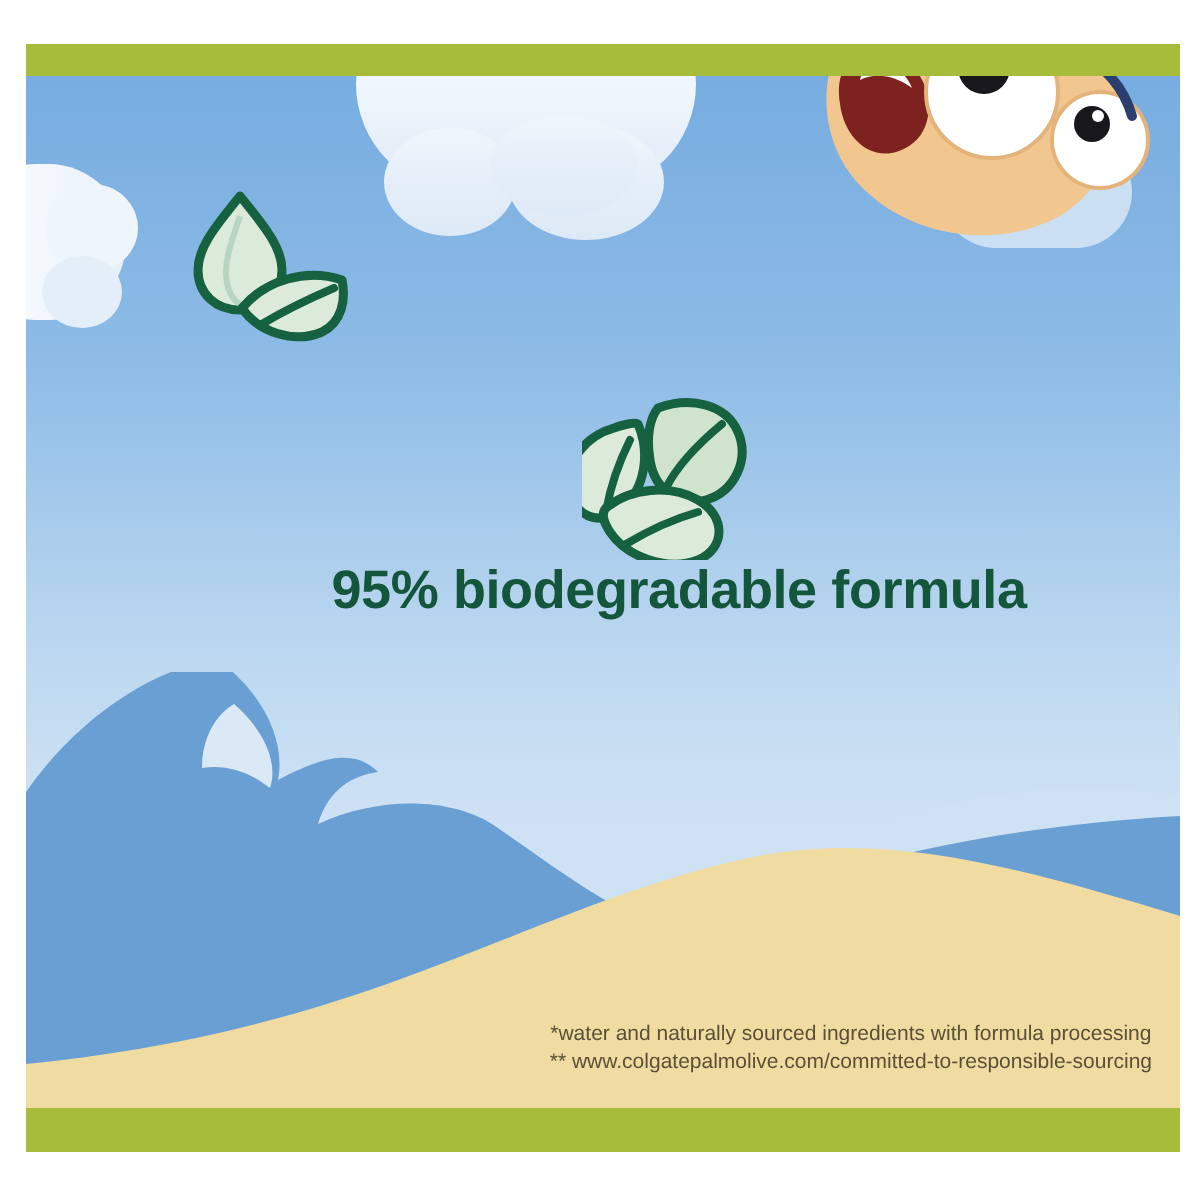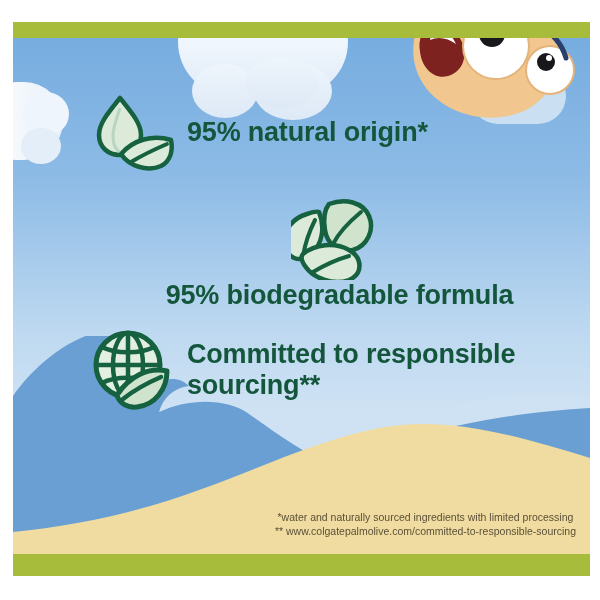--- a/index.html
+++ b/index.html
@@ -250,21 +250,20 @@
 
             <path d="M31 8 C 44 24, 52 34, 52 45 C 52 57, 43 65, 31 65
                      C 19 65, 10 57, 10 45 C 10 34, 18 24, 31 8 Z" fill="#dcead9" stroke="#16613f" stroke-width="4.5" stroke-linejoin="round"></path>
             <path d="M31 18 C 27 30, 24 38, 24 46 C 24 54, 27 60, 31 62" fill="none" stroke="#b8d5c2" stroke-width="3"></path>
 
             <path d="M82 50 C 64 44, 44 50, 32 64 C 40 76, 58 82, 72 76
                      C 82 71, 84 60, 82 50 Z" fill="#dcead9" stroke="#16613f" stroke-width="4.5" stroke-linejoin="round"></path>
             <path d="M78 54 C 64 60, 52 66, 42 72" fill="none" stroke="#16613f" stroke-width="4" stroke-linecap="round"></path>
           </svg>
         </div>
-        <div class="claim-text">95% natural origin*</div>
       </div>
 
       <div class="claim" id="claim-2">
         <div class="claim-icon">
           <svg viewBox="0 0 86 86" xmlns="http://www.w3.org/2000/svg">
 
             <g>
               <path d="M38 10 C 54 4, 72 8, 78 22 C 84 36, 76 52, 62 56
                        C 48 60, 36 50, 34 36 C 32 24, 34 15, 38 10 Z" fill="#cfe3cd" stroke="#16613f" stroke-width="4.5" stroke-linejoin="round"></path>
               <path d="M70 18 C 58 28, 48 38, 42 50" fill="none" stroke="#16613f" stroke-width="4" stroke-linecap="round"></path>
@@ -279,41 +278,22 @@
             <g>
               <path d="M12 60 C 24 50, 44 48, 58 56 C 72 64, 72 80, 58 86
                        C 42 92, 22 84, 14 72 C 10 66, 10 62, 12 60 Z" fill="#dcead9" stroke="#16613f" stroke-width="4.5" stroke-linejoin="round"></path>
               <path d="M58 62 C 44 66, 32 72, 22 78" fill="none" stroke="#16613f" stroke-width="4" stroke-linecap="round"></path>
             </g>
           </svg>
         </div>
         <div class="claim-text">95% biodegradable formula</div>
       </div>
 
-      <div class="claim" id="claim-3">
-        <div class="claim-icon">
-          <svg viewBox="0 0 86 86" xmlns="http://www.w3.org/2000/svg">
-            <g>
-              <circle cx="39" cy="38" r="32" fill="#e3efe1" stroke="#16613f" stroke-width="5"></circle>
-              <ellipse cx="39" cy="38" rx="15" ry="32" fill="none" stroke="#16613f" stroke-width="4.5"></ellipse>
-              <line x1="7" y1="38" x2="71" y2="38" stroke="#16613f" stroke-width="4.5"></line>
-              <path d="M13 20 C 26 27, 52 27, 65 20" fill="none" stroke="#16613f" stroke-width="4.5"></path>
-              <path d="M13 56 C 26 49, 52 49, 65 56" fill="none" stroke="#16613f" stroke-width="4.5"></path>
-              <line x1="39" y1="6" x2="39" y2="70" stroke="#16613f" stroke-width="4.5"></line>
-            </g>
-
-            <path d="M78 44 C 78 62, 66 78, 48 80 C 38 81, 30 76, 28 68
-                     C 40 50, 58 40, 78 44 Z" fill="#cfe3cd" stroke="#16613f" stroke-width="5" stroke-linejoin="round"></path>
-            <path d="M72 50 C 58 56, 44 64, 34 72" fill="none" stroke="#16613f" stroke-width="4.5" stroke-linecap="round"></path>
-          </svg>
-        </div>
-        <div class="claim-text">Committed to responsible sourcing**</div>
-      </div>
 
     </div>
 
     <div id="footnotes">
-      <div>*water and naturally sourced ingredients with limited processing</div>
+      <div>*water and naturally sourced ingredients with formula processing</div>
       <div>** www.colgatepalmolive.com/committed-to-responsible-sourcing</div>
     </div>
 
   </div>
 </div>
 
 </body></html>

